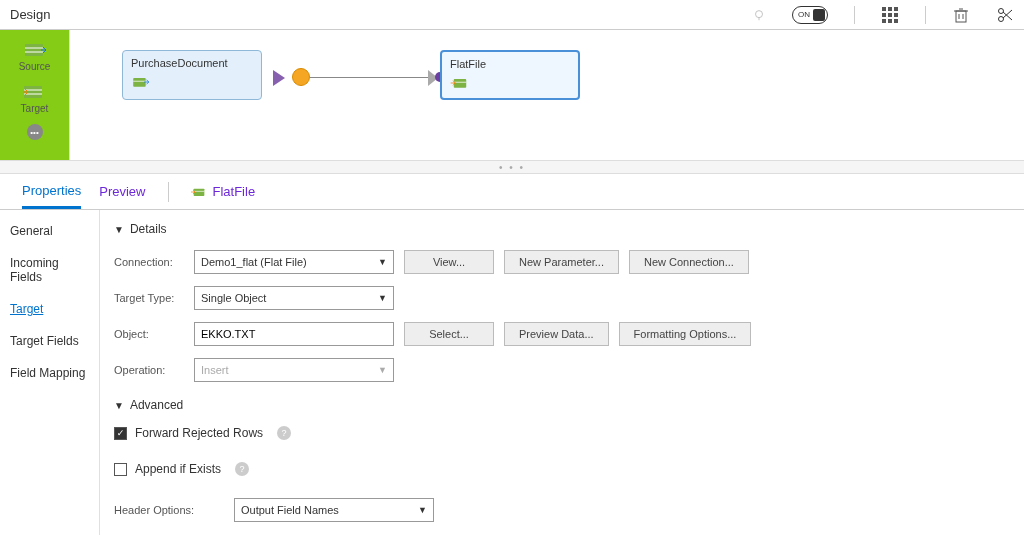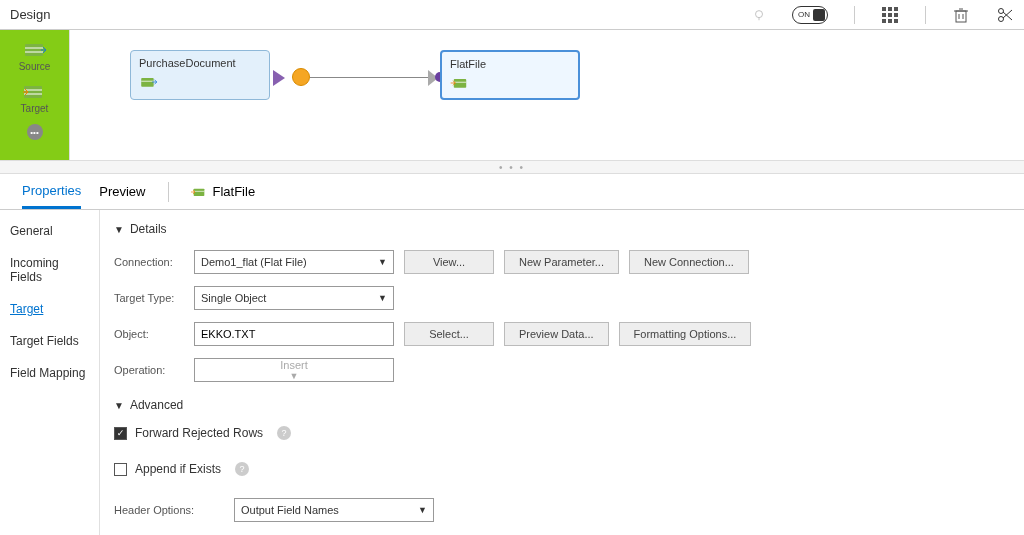--- a/index.html
+++ b/index.html
@@ -18,51 +18,51 @@
 
 .design-canvas { display: flex; height: 130px; }
 .palette { width: 70px; background: #84cc16; border-right: 1px solid #ddd; padding-top: 10px; display: flex; flex-direction: column; align-items: center; gap: 10px; }
 .palette-item { display: flex; flex-direction: column; align-items: center; gap: 3px; cursor: pointer; }
 .palette-icon { width: 24px; height: 18px; }
 .palette-label { font-size: 10px; color: #555; }
 .palette-ellipsis { width:16px; height:16px; background:#888; border-radius:50%; display:flex; align-items:center; justify-content:center; color:#fff; font-size:8px; }
 
 .canvas-area { flex: 1; position: relative; background: #fff; }
 .node { position: absolute; width: 140px; height: 50px; border: 1px solid; border-radius: 4px; padding: 6px 8px; }
-.node-source { left: 60px; top: 20px; background: #e3f0fb; border-color: #8fb8d8; }
+.node-source { left: 52px; top: 20px; background: #e3f0fb; border-color: #8fb8d8; }
 .node-target { left: 370px; top: 20px; background: #eef7ff; border-color: #4a90d9; border-width: 2px; }
 .node-title { font-size: 11px; color: #333; }
 .node-icon { margin-top: 6px; width: 20px; height: 14px; }
 .play-tri { position: absolute; left: 203px; top: 40px; width: 0; height: 0; border-top: 8px solid transparent; border-bottom: 8px solid transparent; border-left: 12px solid #8860b0; }
 .play-tri2 { position: absolute; left: 358px; top: 40px; width: 0; height: 0; border-top: 8px solid transparent; border-bottom: 8px solid transparent; border-left: 10px solid #aaa; }
 .expr-circle { position: absolute; left: 222px; top: 38px; width: 18px; height: 18px; background: #f5a623; border-radius: 50%; border: 1px solid #d88a00; }
 .purple-dot { position: absolute; left: 365px; top: 42px; width: 10px; height: 10px; background: #6a3fa0; border-radius: 50%; }
 .flow-line { position: absolute; left: 240px; top: 47px; width: 118px; height: 1px; background: #888; }
 
 .drag-handle { height: 14px; background: #f5f5f5; border-top: 1px solid #ddd; border-bottom: 1px solid #ddd; display: flex; align-items: center; justify-content: center; color: #aaa; font-size: 10px; letter-spacing: 2px; }
 
 .tabs-row { height: 36px; border-bottom: 1px solid #ccc; display: flex; align-items: center; padding: 0 22px; gap: 18px; }
-.tab { font-size: 13px; color: #000000; cursor: pointer; padding: 8px 0; }
+.tab { font-size: 13px; color: #6d28d9; cursor: pointer; padding: 8px 0; }
 .tab.active { color: #0073cf; border-bottom: 3px solid #0073cf; margin-bottom: -1px; }
 .tab-sep { width: 1px; height: 20px; background: #ccc; margin: 0 4px; }
 .tab-with-icon { display: flex; align-items: center; gap: 6px; }
 
 .props-body { display: flex; height: calc(535px - 30px - 130px - 14px - 36px); }
 .side-nav { width: 100px; border-right: 1px solid #e0e0e0; padding: 14px 10px; display: flex; flex-direction: column; gap: 18px; }
 .side-nav-item { font-size: 12px; color: #333; cursor: pointer; }
 .side-nav-item.active { color: #0073cf; text-decoration: underline; }
 
 .props-content { flex: 1; padding: 12px 14px; overflow-y: auto; }
 .section-header { display: flex; align-items: center; gap: 6px; font-size: 12px; color: #333; margin-bottom: 14px; cursor: pointer; }
 .section-header .arrow { font-size: 10px; }
 
 .form-row { display: flex; align-items: center; margin-bottom: 12px; }
 .form-label { width: 80px; font-size: 11px; color: #555; }
 .select-box { width: 200px; height: 24px; border: 1px solid #999; background: #fff; font-size: 11px; padding: 0 6px; display: flex; align-items: center; justify-content: space-between; cursor: pointer; }
-.select-box.disabled { color: #aaa; flex-direction: column; }
+.select-box.disabled { color: #aaa; }
 .select-arrow { font-size: 9px; }
 .text-input { width: 200px; height: 24px; border: 1px solid #999; font-size: 11px; padding: 0 6px; }
 .btn { height: 24px; padding: 0 14px; background: #eee; border: 1px solid #bbb; font-size: 11px; color: #444; cursor: pointer; margin-left: 10px; min-width: 90px; }
 
 .checkbox-row { display: flex; align-items: center; gap: 8px; margin-bottom: 22px; }
 .cb { width: 13px; height: 13px; border: 1px solid #555; display: inline-flex; align-items: center; justify-content: center; cursor: pointer; }
 .cb.checked { background: #333; }
 .cb.checked::after { content: "✓"; color: #fff; font-size: 9px; }
 .help-dot { width: 14px; height: 14px; background: #ccc; border-radius: 50%; display: inline-flex; align-items: center; justify-content: center; font-size: 9px; color: #fff; margin-left: 6px; }
 </style>

